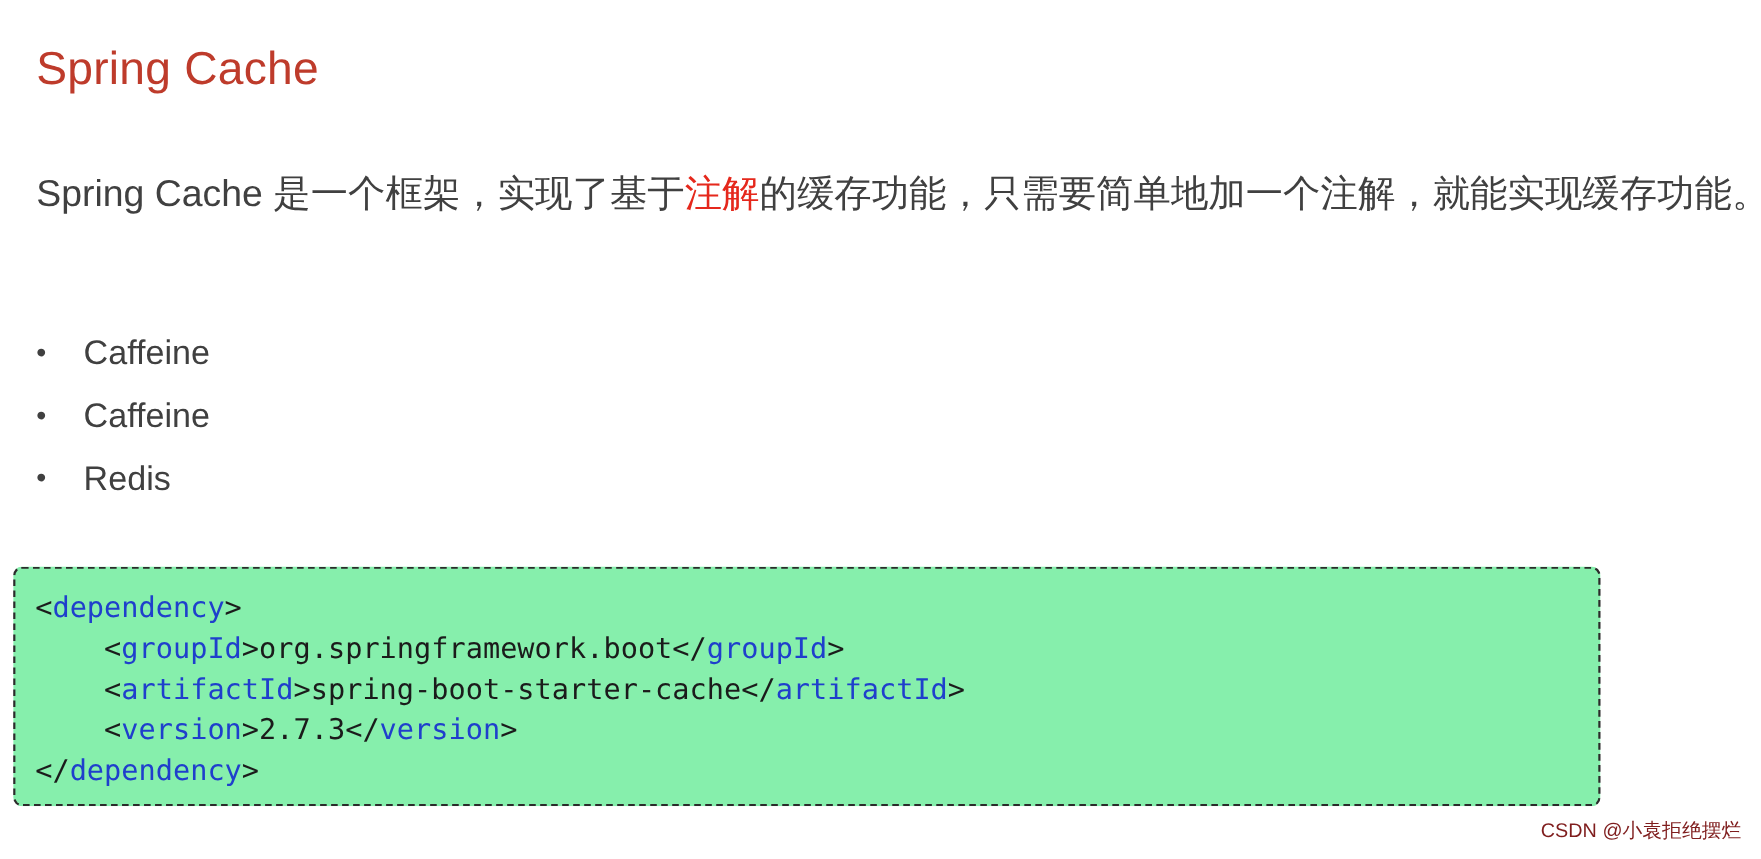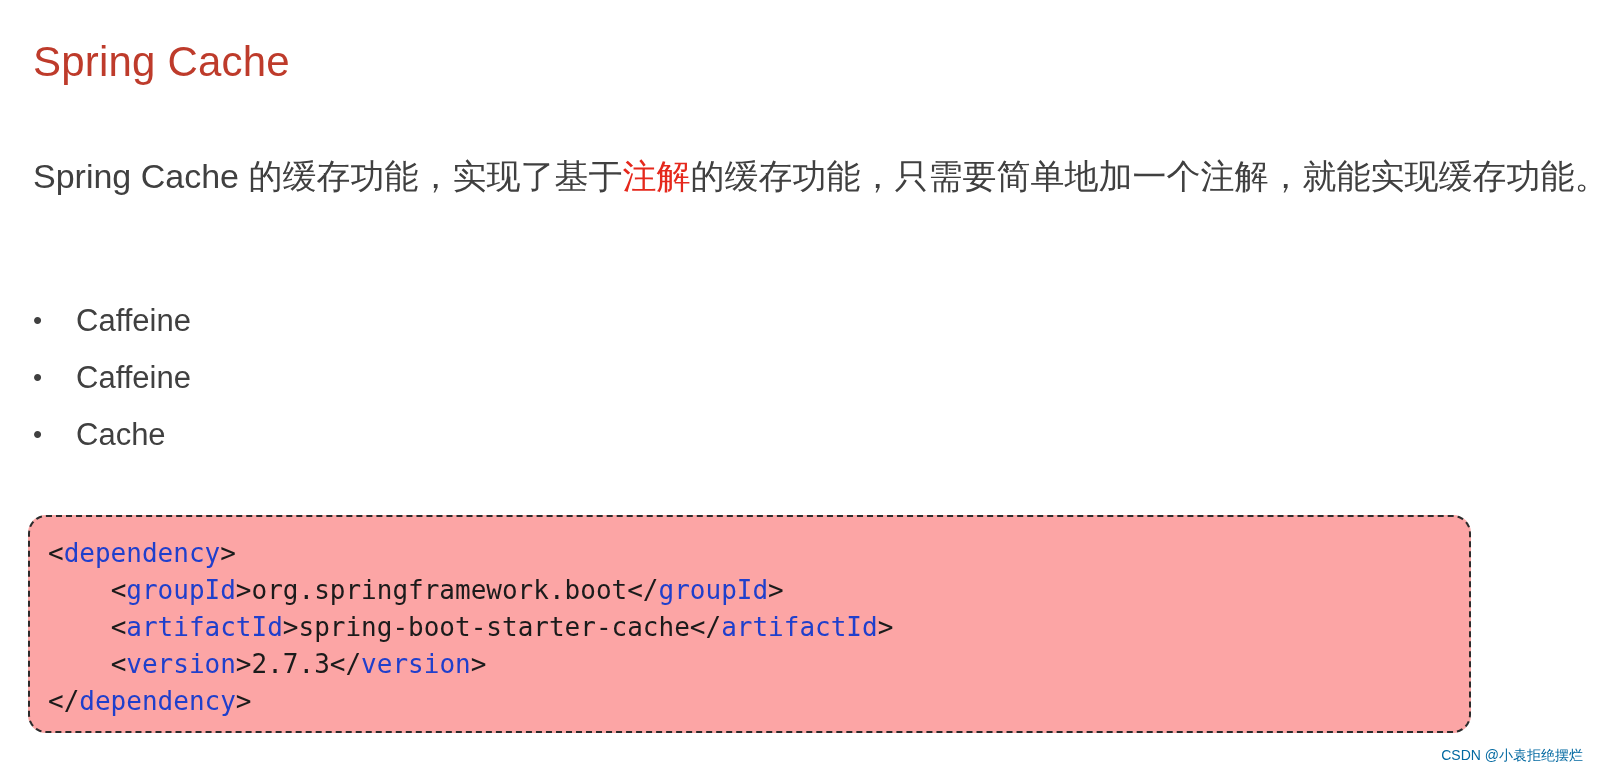--- a/index.html
+++ b/index.html
@@ -79,28 +79,28 @@
     width: 22px;
     line-height: 57px;
     font-size: 26px;
     color: #404040;
     text-align: left;
   }
 
   
   .code-box {
     position: absolute;
-    left: 28px;
+    left: 12px;
     top: 515px;
     width: 1443px;
     height: 218px;
     box-sizing: border-box;
-    background: #fca5a5;
+    background: #86efac;
     border: 2px dashed #2b2b2b;
-    border-radius: 18px;
+    border-radius: 8px;
     padding: 18px 0 0 18px;
   }
   .code-pre {
     margin: 0;
     font-family: "DejaVu Sans Mono", "Liberation Mono", monospace;
     font-size: 26px;
     line-height: 37px;
     color: #1b1b1b;
     white-space: pre;
     tab-size: 4;
@@ -117,50 +117,50 @@
   }
   .txt {
     color: #1b1b1b;
   }
 
   
   .watermark {
     position: absolute;
     right: 18px;
     top: 742px;
-    font-size: 14px;
+    font-size: 18px;
     line-height: 26px;
-    color: #0369a1;
+    color: #7f1d1d;
     white-space: nowrap;
   }
 </style>
 </head>
 <body>
 
 <div class="slide">
 
   <h1 class="slide-title">Spring Cache</h1>
 
   <p class="para para-1">
-    <span>Spring Cache 的缓存功能，实现了基于</span><span class="hl-red">注解</span><span>的缓存功能，只需要简单地加一个注解，就能实现缓存功能。</span>
+    <span>Spring Cache 是一个框架，实现了基于</span><span class="hl-red">注解</span><span>的缓存功能，只需要简单地加一个注解，就能实现缓存功能。</span>
   </p>
 
 
   <ul class="bullets">
     <li class="bullet-item">
       <span class="bullet-dot">•</span>
       <span>Caffeine</span>
     </li>
     <li class="bullet-item">
       <span class="bullet-dot">•</span>
       <span>Caffeine</span>
     </li>
     <li class="bullet-item">
       <span class="bullet-dot">•</span>
-      <span>Cache</span>
+      <span>Redis</span>
     </li>
   </ul>
 
   <div class="code-box">
     <pre class="code-pre"><span class="code-line"><span class="txt"></span><span class="punct">&lt;</span><span class="tag">dependency</span><span class="punct">&gt;</span></span><span class="code-line"><span class="txt">    </span><span class="punct">&lt;</span><span class="tag">groupId</span><span class="punct">&gt;</span><span class="txt">org.springframework.boot</span><span class="punct">&lt;/</span><span class="tag">groupId</span><span class="punct">&gt;</span></span><span class="code-line"><span class="txt">    </span><span class="punct">&lt;</span><span class="tag">artifactId</span><span class="punct">&gt;</span><span class="txt">spring-boot-starter-cache</span><span class="punct">&lt;/</span><span class="tag">artifactId</span><span class="punct">&gt;</span></span><span class="code-line"><span class="txt">    </span><span class="punct">&lt;</span><span class="tag">version</span><span class="punct">&gt;</span><span class="txt">2.7.3</span><span class="punct">&lt;/</span><span class="tag">version</span><span class="punct">&gt;</span></span><span class="code-line"><span class="txt"></span><span class="punct">&lt;/</span><span class="tag">dependency</span><span class="punct">&gt;</span></span></pre>
   </div>
 
   <div class="watermark">CSDN @小袁拒绝摆烂</div>
 
 </div>

